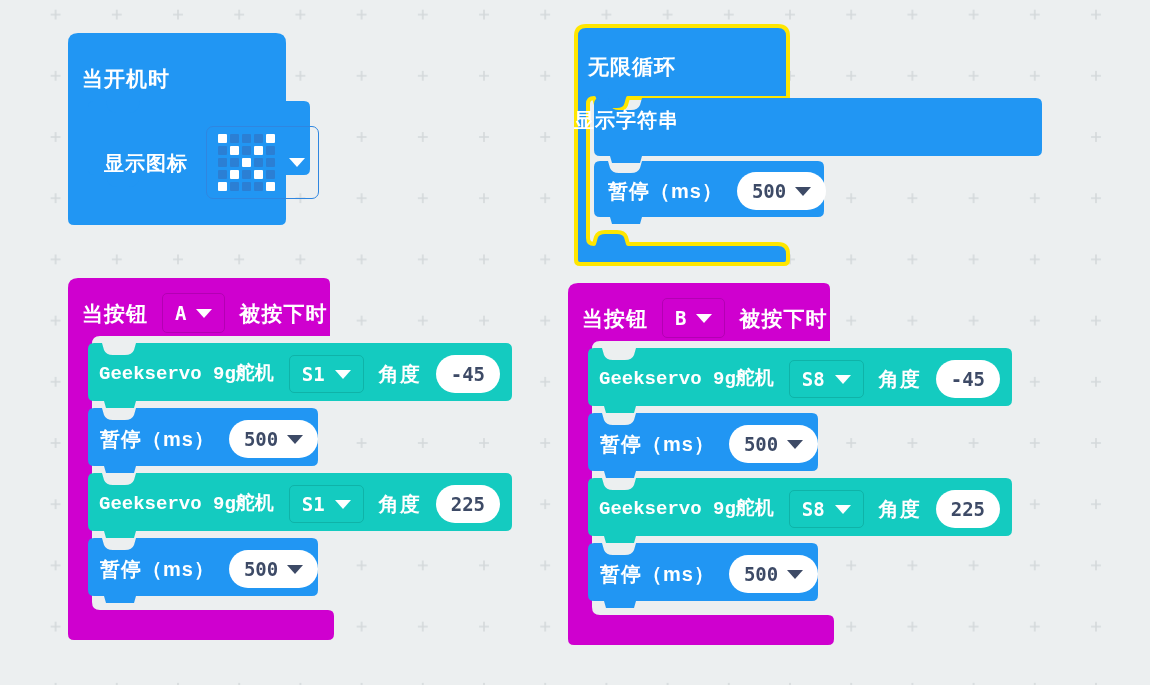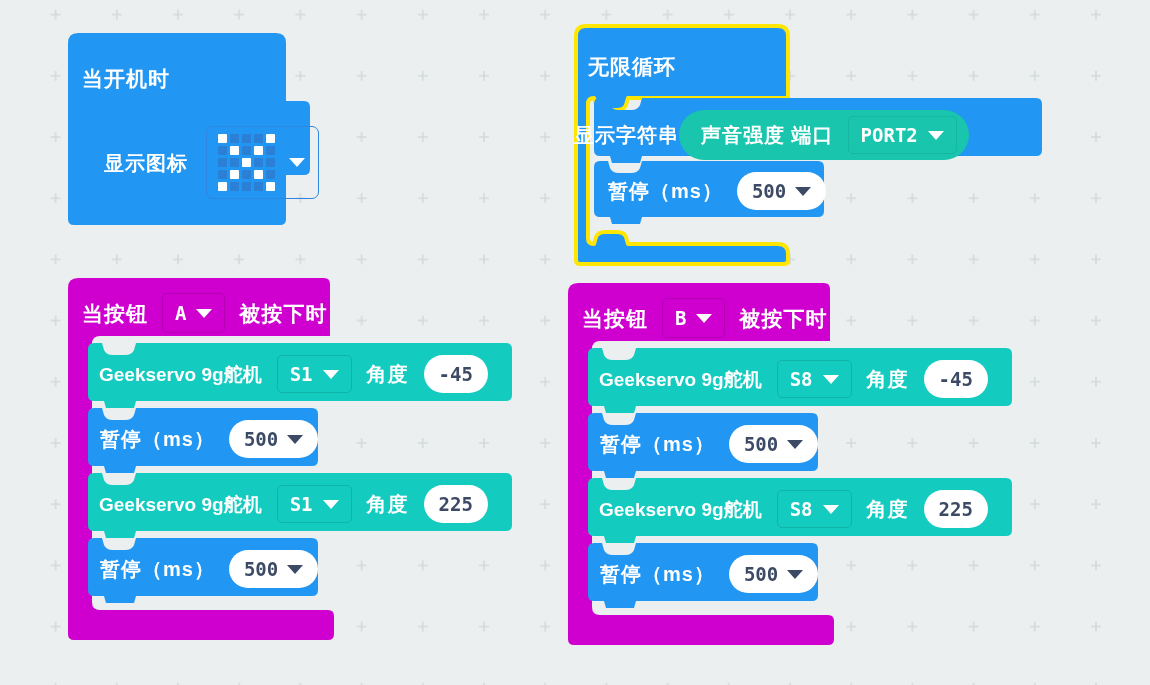--- a/index.html
+++ b/index.html
@@ -41,21 +41,21 @@
 
   
   .lbl {
     color: #ffffff;
     font-weight: bold;
     white-space: nowrap;
     line-height: 1;
   }
   .lbl-cn { font-size: 19px; letter-spacing: 1px; }
   .lbl-mono {
-    font-family: Liberation Sans, sans-serif;
+    font-family: Liberation Mono, monospace;
     font-size: 18px;
     font-weight: bold;
   }
 
   
   .field-num {
     display: inline-flex;
     align-items: center;
     justify-content: center;
     gap: 9px;
@@ -208,27 +208,20 @@
     </svg>
     <div class="lbl lbl-cn" style="left:588px; top:56px; position:absolute; font-size:21px;">无限循环</div>
 
     <svg class="blk" style="left:592px; top:96px;" width="456" height="68">
       <path d="M2,8 Q2,2 8,2 L16,2 L18,9 Q20,14 27,14 L39,14 Q46,14 48,9 L50,2 L444,2
                Q450,2 450,8 L450,54 Q450,60 444,60 L50,60 L48,67 L20,67 L18,60 L8,60
                Q2,60 2,54 Z" fill="#2196f3"></path>
     </svg>
     <div style="position:absolute; left:574px; top:110px; display:flex; align-items:center; ">
       <span class="lbl lbl-cn" style="font-size:20px;">显示字符串</span>
-      <span class="reporter">
-        <span class="lbl lbl-cn" style="font-size:20px;">声音强度  端口</span>
-        <span class="field-drop" style="border:1.5px solid #14b79f; background:#19c5ad;">
-          <span>PORT2</span>
-          <span class="caret"></span>
-        </span>
-      </span>
     </div>
 
     <svg class="blk" style="left:592px; top:159px;" width="238" height="66">
       <path d="M2,8 Q2,2 8,2 L16,2 L18,9 Q20,14 27,14 L39,14 Q46,14 48,9 L50,2 L226,2
                Q232,2 232,8 L232,52 Q232,58 226,58 L50,58 L48,65 L20,65 L18,58 L8,58
                Q2,58 2,52 Z" fill="#2196f3"></path>
     </svg>
     <div style="position:absolute; left:608px; top:172px; display:flex; align-items:center; gap:14px;">
       <span class="lbl lbl-cn" style="font-size:20px;">暂停（ms）</span>
       <span class="field-num">

